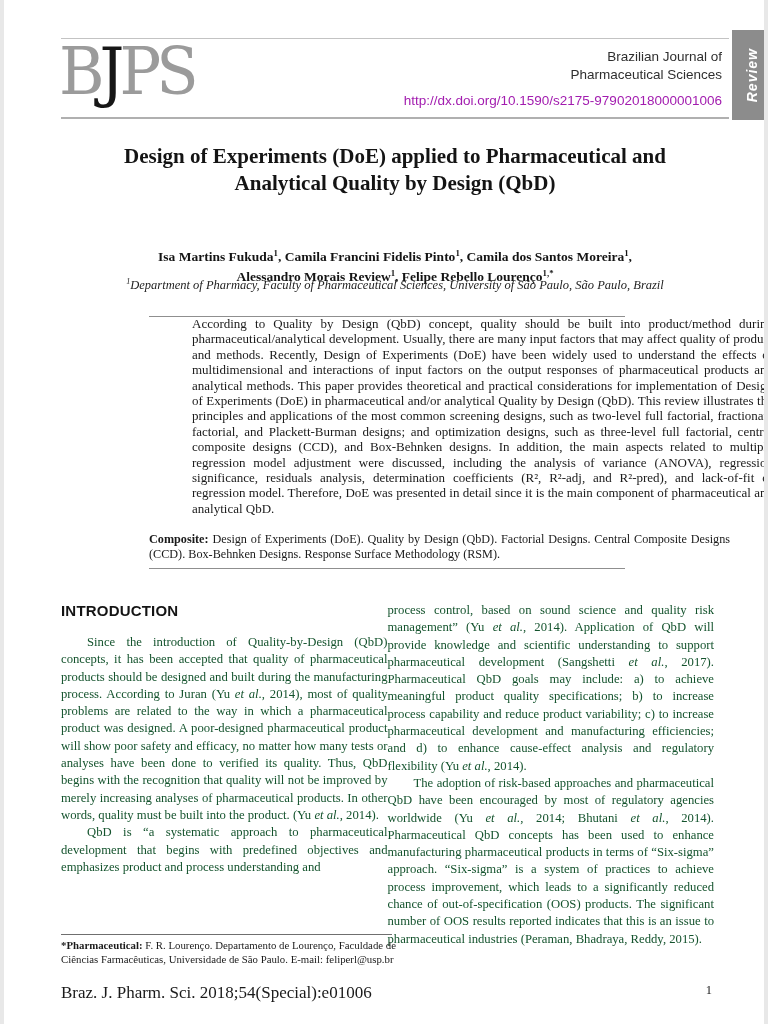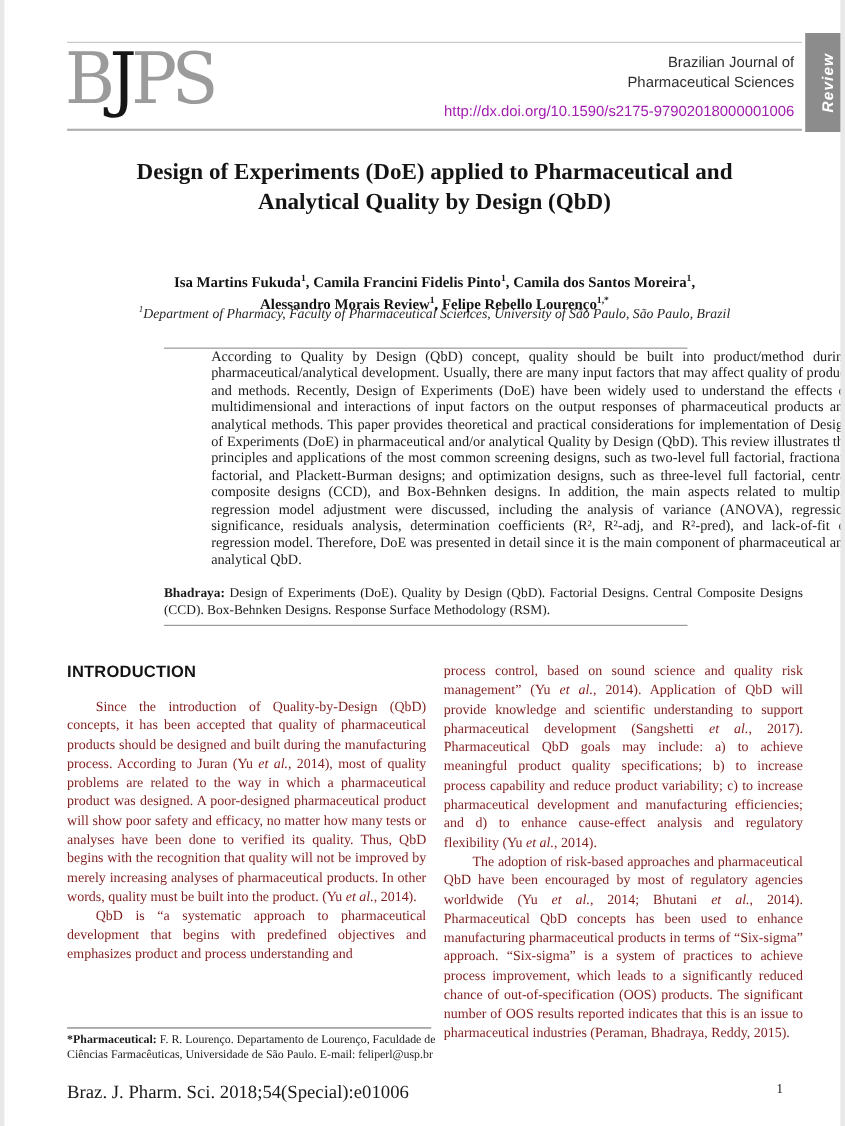--- a/index.html
+++ b/index.html
@@ -56,30 +56,30 @@
     position:absolute;left:145px;top:316px;width:581px;
     font-size:13px;line-height:15.4px;text-align:justify;color:#1a1a1a;margin-left:43px;
   }
   .keywords{
     position:absolute;left:145px;top:532px;width:581px;
     font-size:12.2px;line-height:15.4px;text-align:justify;color:#1a1a1a;
   }
   
   .columns{
     position:absolute;left:57px;top:602px;width:669px;height:366px;
-    display:flex;gap:12px;overflow:hidden;justify-content:space-between;
+    display:flex;gap:0;overflow:hidden;
   }
   .col{width:326.5px;}
   .section-heading{
     font-family:"Liberation Sans",sans-serif;font-weight:bold;
     font-size:15px;color:#141414;margin:0 0 15px 0;letter-spacing:0.2px;
   }
   .col p{
     margin:0;font-size:12.7px;line-height:17.3px;text-align:justify;
-    text-indent:26px;color:#7f1d1d;
+    text-indent:26px;color:#14532d;
   }
   .col p.no-indent{text-indent:0;}
   
   .footnote-rule{position:absolute;left:57px;top:934px;width:331px;height:1px;background:#6f6f6f;}
   .footnote{
     position:absolute;left:57px;top:939px;width:335px;
     font-size:10.8px;line-height:13.8px;text-align:justify;color:#1a1a1a;
   }
   .footer-citation{position:absolute;left:57px;top:983px;font-size:17px;color:#1a1a1a;}
   .footer-page{position:absolute;right:52px;top:983px;font-size:12.5px;color:#1a1a1a;}
@@ -115,21 +115,21 @@
 
   <div class="authors">
     <div><span>Isa Martins Fukuda</span><sup>1</sup><span>, Camila Francini Fidelis Pinto</span><sup>1</sup><span>, Camila dos Santos Moreira</span><sup>1</sup><span>,</span></div>
     <div><span>Alessandro Morais Review</span><sup>1</sup><span>, Felipe Rebello Lourenço</span><sup>1,*</sup></div>
   </div>
 
   <div class="affiliation"><sup>1</sup><span>Department of Pharmacy, Faculty of Pharmaceutical Sciences, University of São Paulo, São Paulo, Brazil</span></div>
 
   <div class="abs-rule-top"></div>
   <div class="abstract">According to Quality by Design (QbD) concept, quality should be built into product/method during pharmaceutical/analytical development. Usually, there are many input factors that may affect quality of product and methods. Recently, Design of Experiments (DoE) have been widely used to understand the effects of multidimensional and interactions of input factors on the output responses of pharmaceutical products and analytical methods. This paper provides theoretical and practical considerations for implementation of Design of Experiments (DoE) in pharmaceutical and/or analytical Quality by Design (QbD). This review illustrates the principles and applications of the most common screening designs, such as two-level full factorial, fractionate factorial, and Plackett-Burman designs; and optimization designs, such as three-level full factorial, central composite designs (CCD), and Box-Behnken designs. In addition, the main aspects related to multiple regression model adjustment were discussed, including the analysis of variance (ANOVA), regression significance, residuals analysis, determination coefficients (R², R²-adj, and R²-pred), and lack-of-fit of regression model. Therefore, DoE was presented in detail since it is the main component of pharmaceutical and analytical QbD.</div>
-  <div class="keywords"><span style="font-weight: bold;">Bhadraya: </span><span>Design of Experiments (DoE). Quality by Design (QbD). Factorial Designs. Central Composite Designs (CCD). Box-Behnken Designs. Response Surface Methodology (RSM).</span></div>
+  <div class="keywords"><span style="font-weight: bold;">Composite: </span><span>Design of Experiments (DoE). Quality by Design (QbD). Factorial Designs. Central Composite Designs (CCD). Box-Behnken Designs. Response Surface Methodology (RSM).</span></div>
   <div class="abs-rule-bottom"></div>
 
   <div class="columns">
     <div class="col">
       <h2 class="section-heading">INTRODUCTION</h2>
       <p><span>Since the introduction of Quality-by-Design (QbD) concepts, it has been accepted that quality of pharmaceutical products should be designed and built during the manufacturing process. According to Juran (Yu </span><span style="font-style: italic;">et al.</span><span>, 2014), most of quality problems are related to the way in which a pharmaceutical product was designed. A poor-designed pharmaceutical product will show poor safety and efficacy, no matter how many tests or analyses have been done to verified its quality. Thus, QbD begins with the recognition that quality will not be improved by merely increasing analyses of pharmaceutical products. In other words, quality must be built into the product. (Yu </span><span style="font-style: italic;">et al.</span><span>, 2014).</span></p>
       <p><span>QbD is “a systematic approach to pharmaceutical development that begins with predefined objectives and emphasizes product and process understanding and</span></p>
     </div>
     <div class="col">
       <p class="no-indent"><span>process control, based on sound science and quality risk management” (Yu </span><span style="font-style: italic;">et al.</span><span>, 2014). Application of QbD will provide knowledge and scientific understanding to support pharmaceutical development (Sangshetti </span><span style="font-style: italic;">et al.</span><span>, 2017). Pharmaceutical QbD goals may include: a) to achieve meaningful product quality specifications; b) to increase process capability and reduce product variability; c) to increase pharmaceutical development and manufacturing efficiencies; and d) to enhance cause-effect analysis and regulatory flexibility (Yu </span><span style="font-style: italic;">et al.</span><span>, 2014).</span></p>

